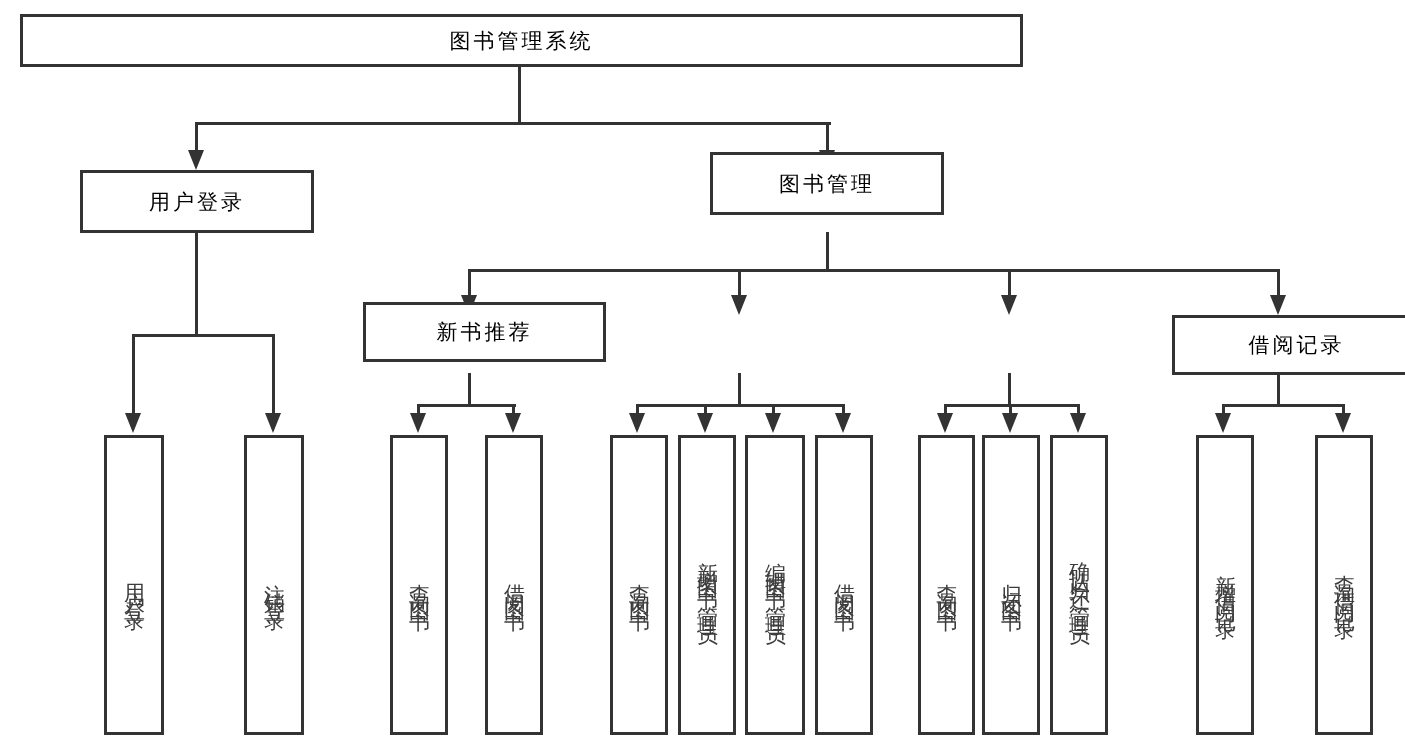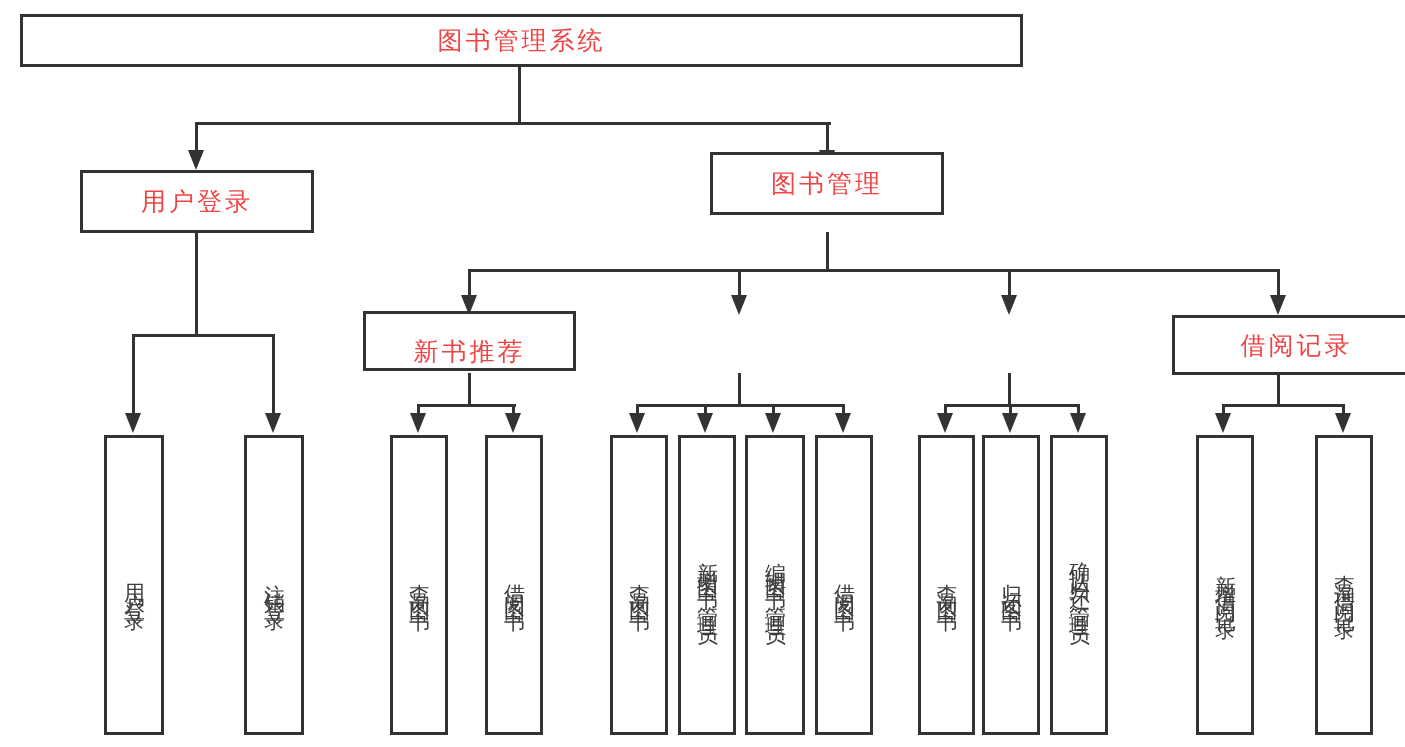--- a/index.html
+++ b/index.html
@@ -5,21 +5,21 @@
   html,body{margin:0;padding:0;background:#fff;}
   #canvas{
     position:relative;width:1405px;height:747px;background:#ffffff;
     font-family:"DejaVu Sans","Liberation Sans",sans-serif;
     color:#3a3a3a;overflow:hidden;
   }
   .box{
     position:absolute;box-sizing:border-box;border:3px solid #333333;background:#ffffff;
     display:flex;align-items:center;justify-content:center;text-align:center;
   }
-  .hlabel{font-size:25px;letter-spacing:3px;color:#ef4444;white-space:nowrap;}
+  .hlabel{font-size:21px;letter-spacing:3px;color:#000000;white-space:nowrap;}
   .vbox .vtext{
     writing-mode:vertical-rl;text-orientation:mixed;
     font-size:21px;letter-spacing:9px;color:#3c3c3c;line-height:1;
   }
   .vline{position:absolute;width:3px;background:#333333;}
   .hline{position:absolute;height:3px;background:#333333;}
   .arrow{
     position:absolute;width:0;height:0;
     border-left:8px solid transparent;border-right:8px solid transparent;
     border-top:20px solid #333333;
@@ -63,21 +63,21 @@
   <div class="hline" style="left:468px;top:269px;width:812px;"></div>
   <div class="vline" style="left:468px;top:269px;height:27px;"></div>
   <div class="arrow" style="left:461px;top:295px;"></div>
   <div class="vline" style="left:738px;top:269px;height:27px;"></div>
   <div class="arrow" style="left:731px;top:295px;"></div>
   <div class="vline" style="left:1008px;top:269px;height:27px;"></div>
   <div class="arrow" style="left:1001px;top:295px;"></div>
   <div class="vline" style="left:1277px;top:269px;height:27px;"></div>
   <div class="arrow" style="left:1270px;top:295px;"></div>
 
-  <div class="box" style="left:363px;top:311px;width:213px;height:60px;align-items:flex-end;">
+  <div class="box" style="left:363px;top:302px;width:243px;height:60px;">
     <span class="hlabel">新书推荐</span>
   </div>
   <div class="box" style="left:1172px;top:315px;width:249px;height:60px;">
     <span class="hlabel">借阅记录</span>
   </div>
 
   <div class="vline" style="left:468px;top:373px;height:34px;"></div>
   <div class="hline" style="left:417px;top:404px;width:99px;"></div>
   <div class="vline" style="left:417px;top:404px;height:12px;"></div>
   <div class="arrow" style="left:410px;top:413px;"></div>

